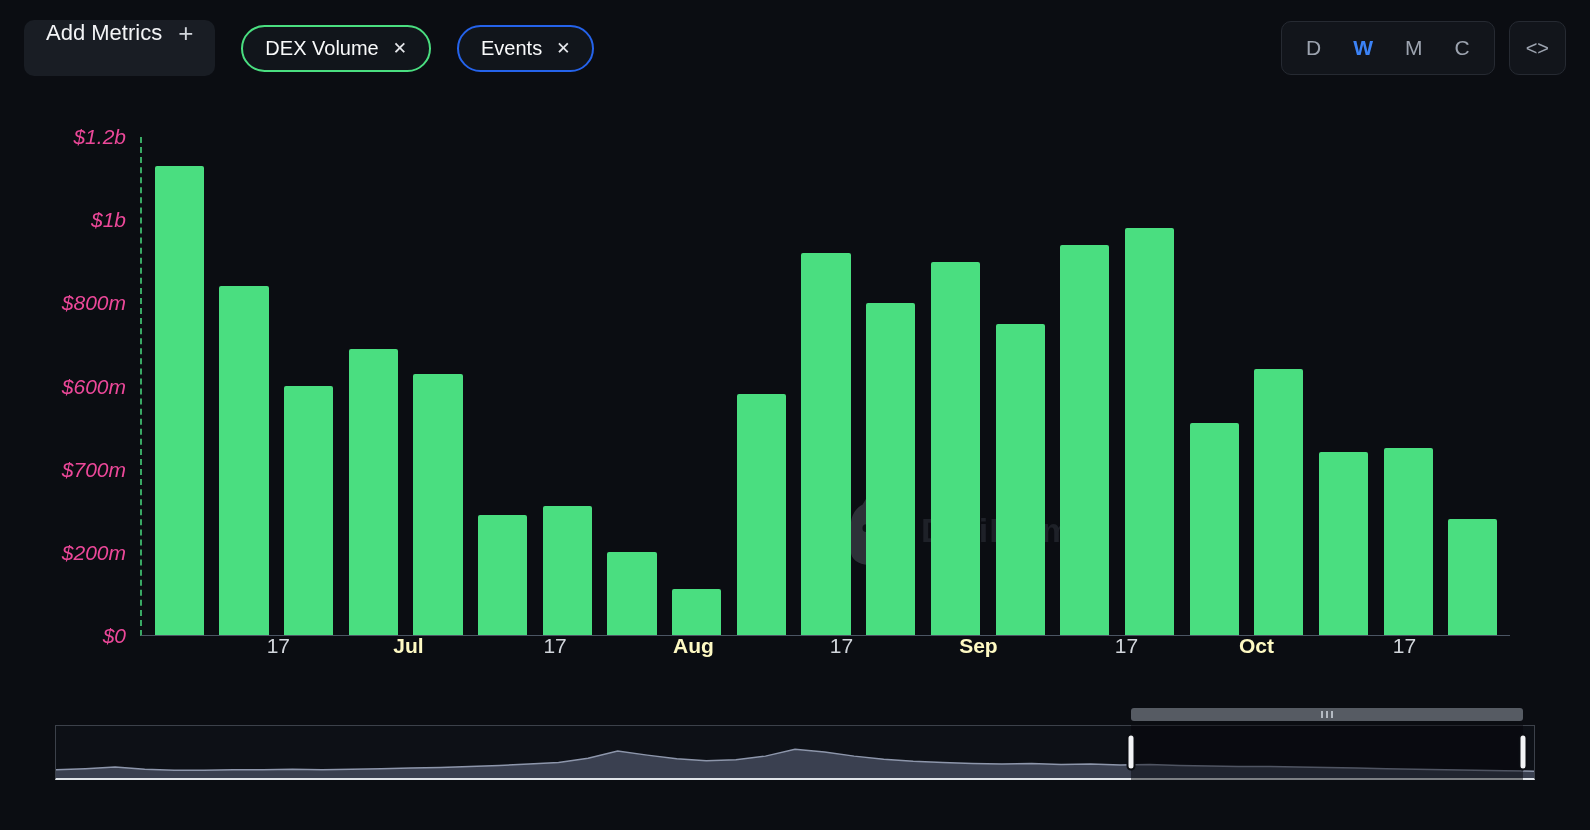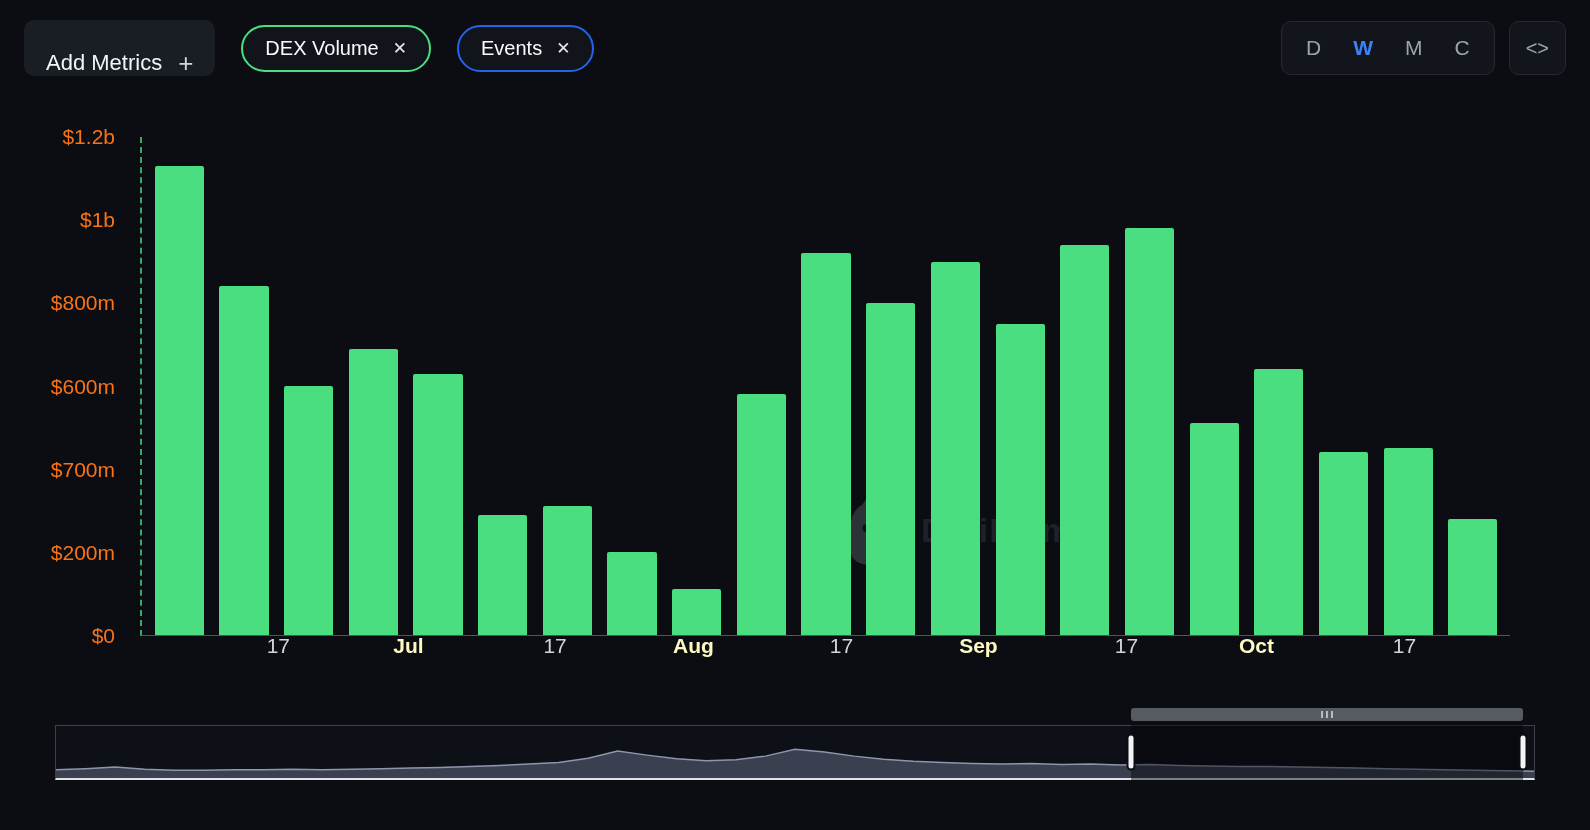--- a/index.html
+++ b/index.html
@@ -8,21 +8,21 @@
     background:#0b0d12;
     font-family:"Liberation Sans", sans-serif;
     color:#e5e7eb;
     position:relative;
     overflow:hidden;
   }
 
   
   .toolbar { position:absolute; top:20px; left:24px; right:24px; height:56px; display:flex; align-items:center; }
   .btn-dark {
-    background:#191d24; border-radius:10px; height:56px; display:flex; align-items:flex-end;
+    background:#191d24; border-radius:10px; height:56px; display:flex; align-items:flex-start;
     padding:0 22px; font-size:22px; color:#f3f4f6; cursor:pointer; white-space:nowrap;
   }
   .btn-dark .plus { margin-left:16px; font-size:26px; color:#d1d5db; line-height:1; }
   .pill {
     height:47px; border-radius:24px; display:flex; align-items:center; gap:14px;
     padding:0 22px; font-size:20px; background:#11151b; border:2px solid #4ade80;
     color:#f9fafb; margin-left:26px; cursor:pointer;
   }
   .pill .x { font-size:17px; color:#e5e7eb; }
   .toolbar-right { margin-left:auto; display:flex; gap:14px; align-items:center; }
@@ -33,21 +33,21 @@
   .seg-item { padding:0 16px; font-size:21px; color:#9ca3af; cursor:pointer; }
   .seg-item.active { color:#3b82f6; font-weight:bold; }
   .sq-btn {
     border:1px solid #262a32; background:#12151b; border-radius:10px; height:54px;
     display:flex; align-items:center; justify-content:center; padding:0 16px;
     font-size:20px; color:#9ca3af; cursor:pointer; gap:8px;
   }
 
   
   .y-axis { position:absolute; left:0; top:137px; width:126px; height:499px; }
-  .ytick { position:absolute; right:11px; transform:translateY(-50%); font-size:21px; color:#f97316; }
+  .ytick { position:absolute; right:0; transform:translateY(-50%); font-size:21px; color:#ec4899;font-style:italic; }
   .plot {
     position:absolute; left:140px; top:137px; width:1370px; height:499px;
     border-left:2px dashed rgba(74,222,128,0.75);
     border-bottom:1px solid #4b5563;
   }
   .bars { position:absolute; left:0; right:0; top:0; bottom:0; display:flex; align-items:flex-end; padding:0 5px; }
   .bar-slot { flex:1; height:100%; display:flex; align-items:flex-end; justify-content:center; }
   .bar { width:76%; border-radius:2px 2px 0 0; }
   .x-axis { position:absolute; left:140px; top:634px; width:1370px; height:32px; }
   .xtick { position:absolute; transform:translateX(-50%); font-size:21px; color:#d1d5db; }

